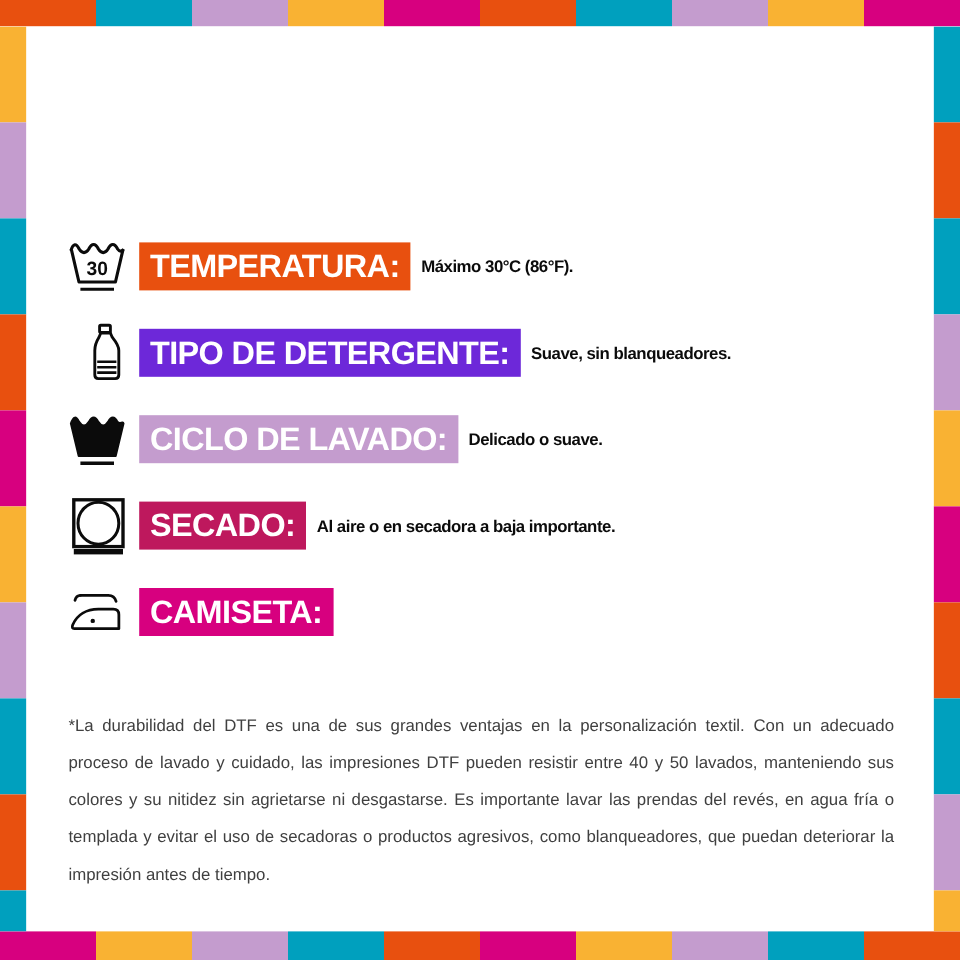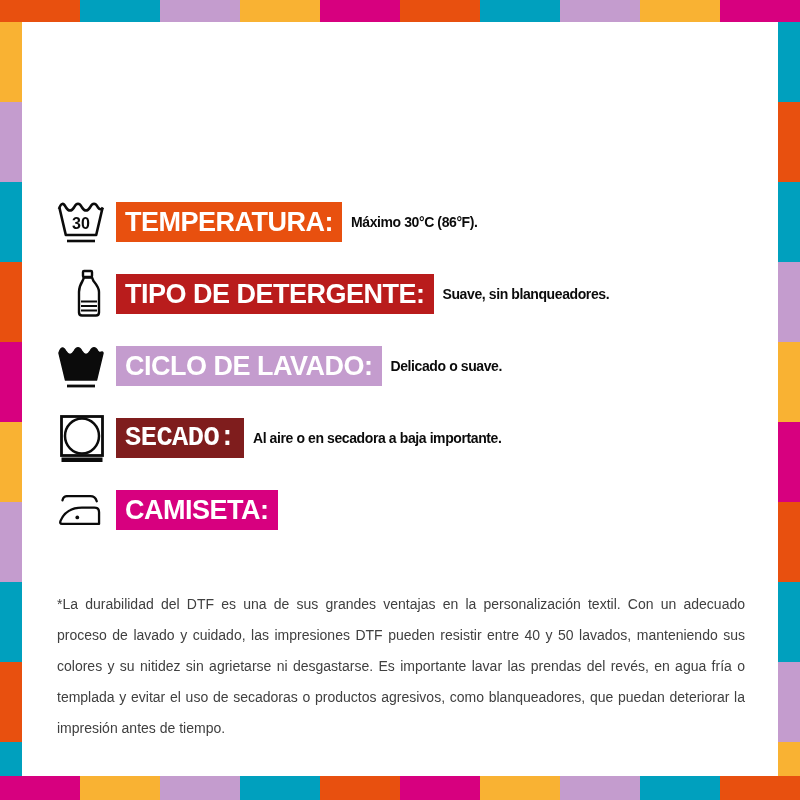--- a/index.html
+++ b/index.html
@@ -104,21 +104,21 @@
     </div>
 
     <div class="row">
       <span class="icon">
         <svg width="36" height="50" viewBox="0 0 36 50">
           <rect x="13" y="2" width="9" height="6" rx="1" fill="none" stroke="#0b0b0b" stroke-width="2.4"></rect>
           <path d="M14 8.5 L12.5 12 C10 16 9 18.5 9 23 L9 43.5 Q9 46.5 12 46.5 L26 46.5 Q29 46.5 29 43.5 L29 23 C29 18.5 25.5 14.5 23.5 12 L22 8.5 Z" fill="none" stroke="#0b0b0b" stroke-width="2.4" stroke-linejoin="round"></path>
           <path d="M11 32.5 H27 M11 37 H27 M11 41.5 H27" stroke="#0b0b0b" stroke-width="2.2"></path>
         </svg>
       </span>
-      <span class="tag" style="background-color: #b91c1c; text-align: center;">TIPO DE DETERGENTE:</span>
+      <span class="tag" style="background-color: #6d28d9; text-align: center;">TIPO DE DETERGENTE:</span>
       <span class="desc">Suave, sin blanqueadores.</span>
     </div>
 
     <div class="row">
       <span class="icon">
         <svg width="50" height="48" viewBox="0 0 50 48">
           <path d="M3 11 C5 4.5 7.5 4.5 10 9.5 C12.5 13.5 15.5 13.5 18 9.5 C20.5 4.5 23.5 4.5 26 9.5 C28.5 13.5 31.5 13.5 34 9.5 C36.5 4.5 39.5 4.5 42 9.5 C44 12.5 46.2 8 47 11 L40.5 38 L9.5 38 Z" fill="#0b0b0b" stroke="#0b0b0b" stroke-width="1.5" stroke-linejoin="round"></path>
           <path d="M11 44 H39" stroke="#0b0b0b" stroke-width="2.8"></path>
         </svg>
       </span>
@@ -127,21 +127,21 @@
     </div>
 
     <div class="row">
       <span class="icon">
         <svg width="48" height="50" viewBox="0 0 48 50">
           <rect x="3.5" y="3.5" width="41" height="39" fill="none" stroke="#0b0b0b" stroke-width="2.8"></rect>
           <ellipse cx="24" cy="23" rx="17" ry="17.5" fill="none" stroke="#0b0b0b" stroke-width="2.5"></ellipse>
           <rect x="3.5" y="44.5" width="41" height="4.5" fill="#0b0b0b"></rect>
         </svg>
       </span>
-      <span class="tag" style="background-color: #7f1d1d; font-family: Liberation Mono, monospace;">SECADO:</span>
+      <span class="tag" style="background-color: #be185d;">SECADO:</span>
       <span class="desc">Al aire o en secadora a baja importante.</span>
     </div>
 
     <div class="row">
       <span class="icon">
         <svg width="54" height="42" viewBox="0 0 54 42">
           <path d="M12 6 H37 Q42.5 6 44 11.5" fill="none" stroke="#0b0b0b" stroke-width="2.5" stroke-linecap="round"></path>
           <path d="M12 6 Q8 6 7 10.5" fill="none" stroke="#0b0b0b" stroke-width="2.5" stroke-linecap="round"></path>
           <path d="M5 32.5 C9 23.5 17.5 18.5 28 18.5 L41.5 18.5 Q46.5 18.5 46.5 23.5 L46.5 36 L6.5 36 Q3.6 36 5 32.5 Z" fill="none" stroke="#0b0b0b" stroke-width="2.5" stroke-linejoin="round"></path>
           <circle cx="23" cy="29" r="2" fill="#0b0b0b"></circle>

